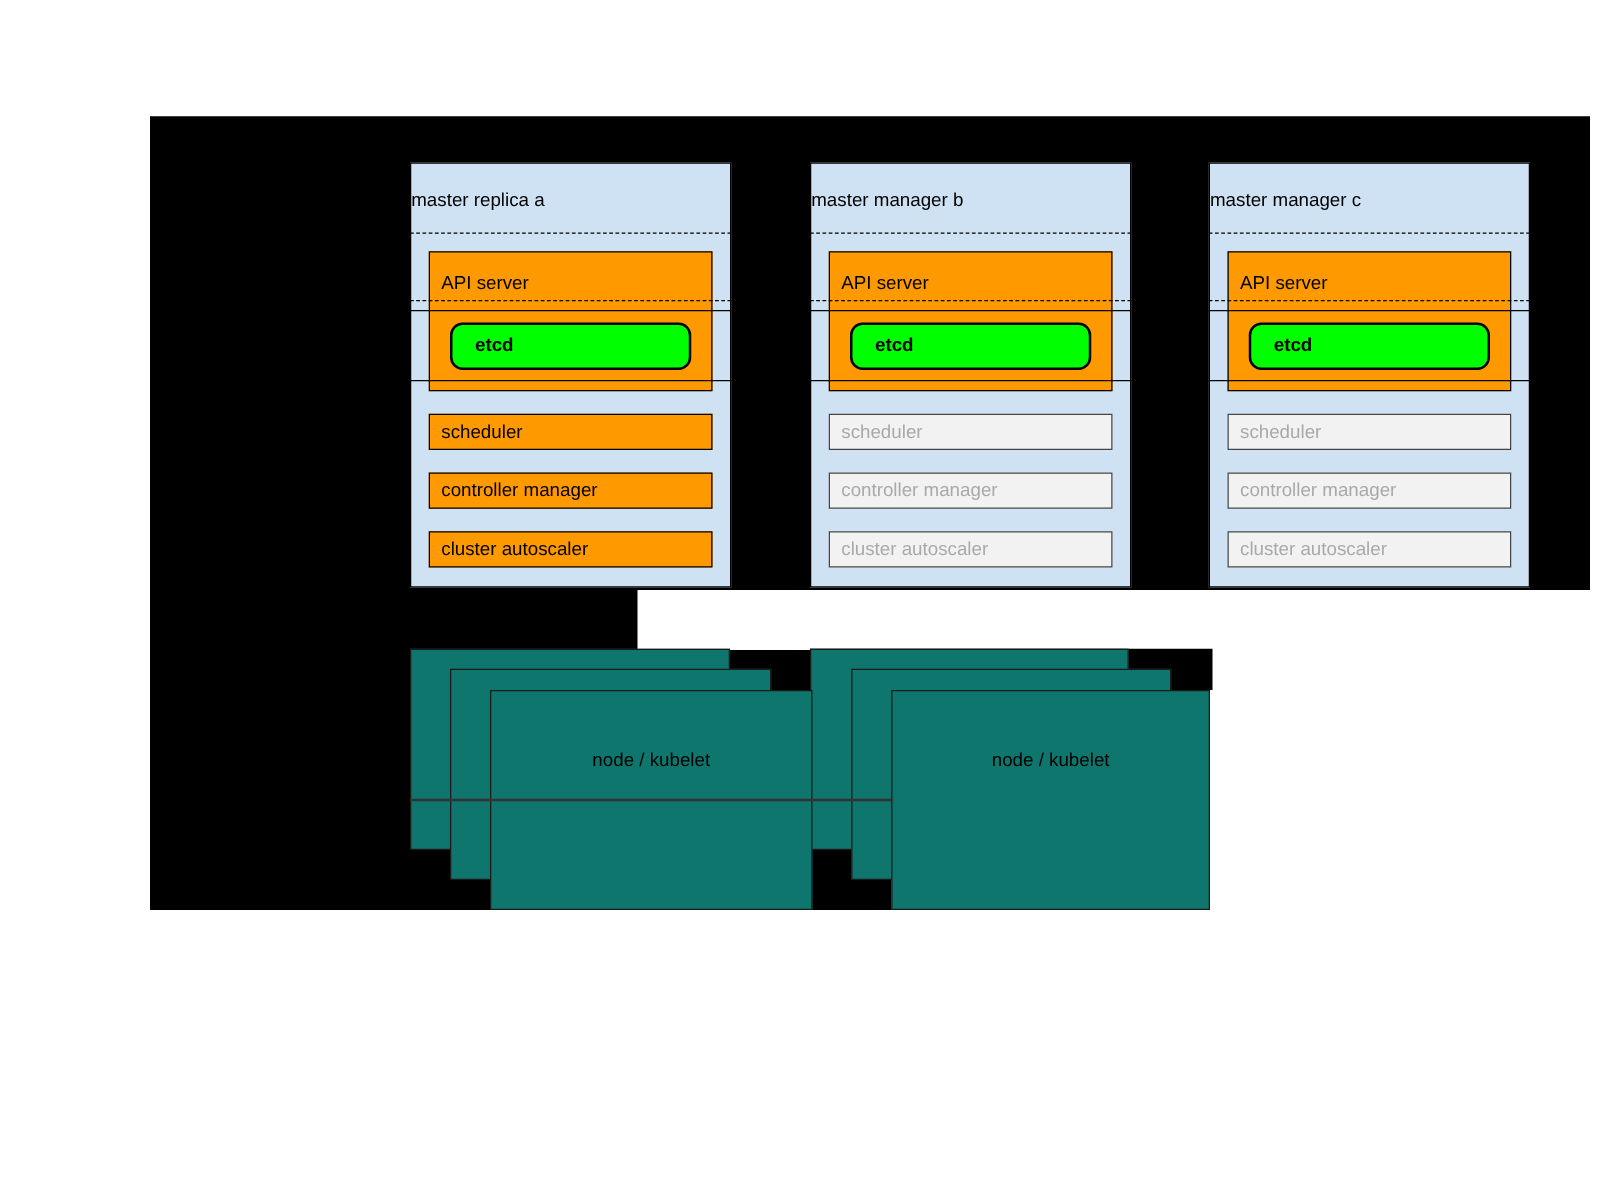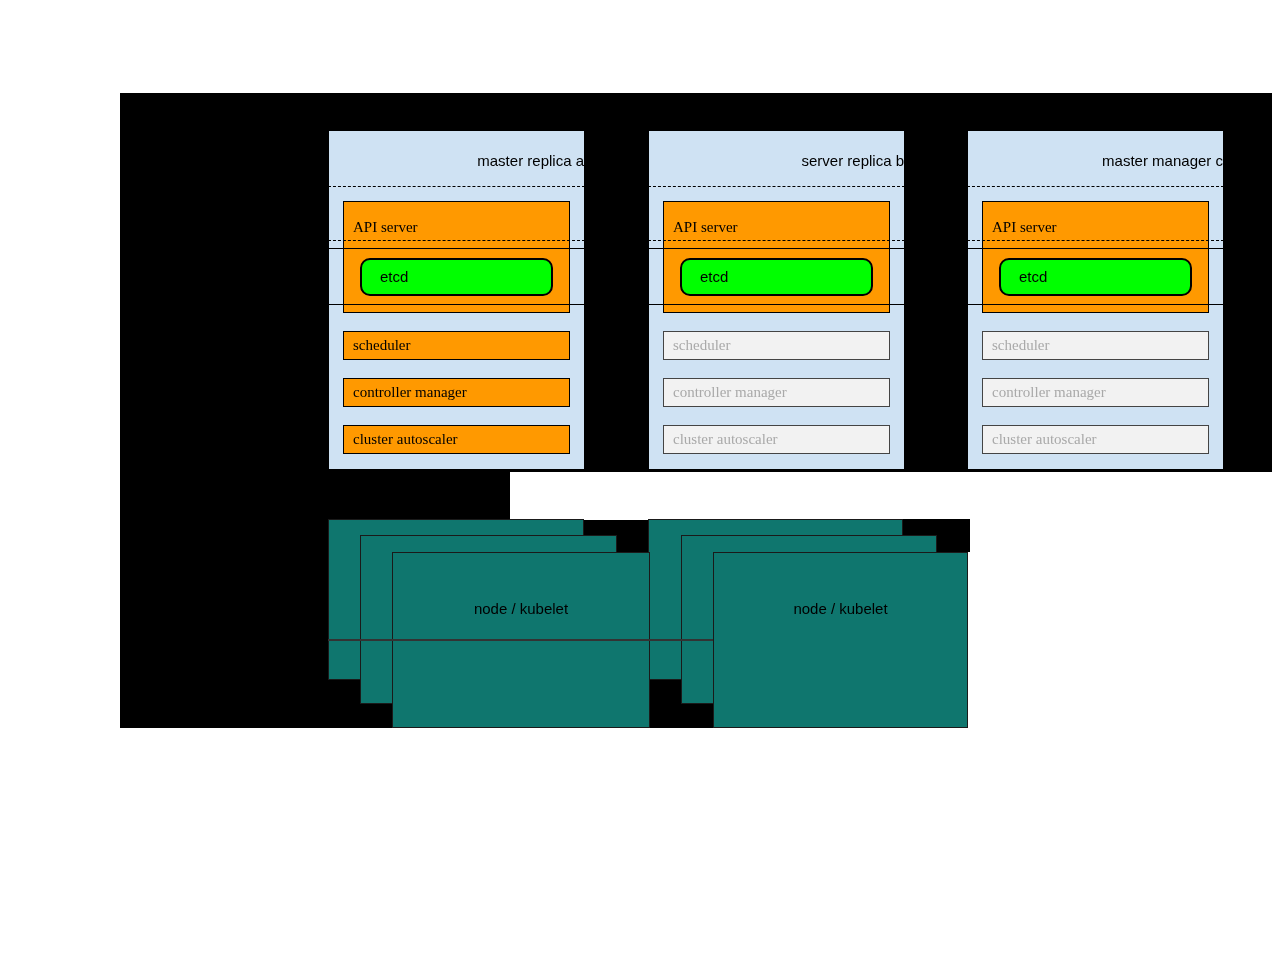--- a/index.html
+++ b/index.html
@@ -8,39 +8,39 @@
     background:#ffffff; font-family:"Liberation Sans", sans-serif; color:#000;
   }
   .black { position:absolute; background:#000; z-index:1; }
 
   
   .master {
     position:absolute; top:130px; width:257px; height:340px;
     background:#cfe2f3; border:1px solid #000; box-sizing:border-box; z-index:5;
   }
   .m-title {
-    position:absolute; top:21px; left:0; right:0; text-align:right;
+    position:absolute; top:21px; left:0; right:0; text-align:left;
     font-size:15px; line-height:18px; color:#000; z-index:4;
   }
   .hline { position:absolute; left:-1px; right:-1px; height:0; z-index:3; }
   .hline.dashed { border-top:1px dashed #000; }
   .hline.solid  { border-top:1px solid  #000; }
 
   .comp {
     position:absolute; left:14px; width:227px; height:29px; box-sizing:border-box;
     background:#ff9900; border:1px solid #000; font-size:15px; line-height:27px;
-    padding-left:9px; color:#000; white-space:nowrap; overflow:hidden; z-index:2;font-family:Liberation Serif, serif;
+    padding-left:9px; color:#000; white-space:nowrap; overflow:hidden; z-index:2;
   }
   .comp.gray { background:#f2f2f2; border-color:#444; color:#a9a9a9; }
   .comp.api { top:70px; height:112px; line-height:20px; padding-top:15px; }
 
   .etcd {
     position:absolute; left:31px; top:127px; width:193px; height:38px; box-sizing:border-box;
     background:#00ff00; border:2px solid #000; border-radius:10px;
-    font-size:15px; line-height:34px; padding-left:18px; z-index:4; white-space:nowrap;
+    font-size:15px; line-height:34px; padding-left:18px; z-index:4; white-space:nowrap;font-weight:bold;
   }
 
   
   .nbox {
     position:absolute; background:#0f766e; border:1px solid #1a1a1a; box-sizing:border-box;
   }
   .nlabel {
     position:absolute; top:46px; left:0; right:0; text-align:center;
     font-size:15px; line-height:20px; color:#000;
   }
@@ -68,21 +68,21 @@
     <div class="hline dashed" style="top:109px"></div>
     <div class="hline solid" style="top:117px"></div>
     <div class="etcd">etcd</div>
     <div class="hline solid" style="top:173px"></div>
     <div class="comp" style="top:200px">scheduler</div>
     <div class="comp" style="top:247px">controller manager</div>
     <div class="comp" style="top:294px">cluster autoscaler</div>
   </div>
 
   <div class="master" style="left:648px">
-    <div class="m-title">server replica b</div>
+    <div class="m-title">master manager b</div>
     <div class="hline dashed" style="top:55px"></div>
     <div class="comp api">API server</div>
     <div class="hline dashed" style="top:109px"></div>
     <div class="hline solid" style="top:117px"></div>
     <div class="etcd">etcd</div>
     <div class="hline solid" style="top:173px"></div>
     <div class="comp gray" style="top:200px">scheduler</div>
     <div class="comp gray" style="top:247px">controller manager</div>
     <div class="comp gray" style="top:294px">cluster autoscaler</div>
   </div>

